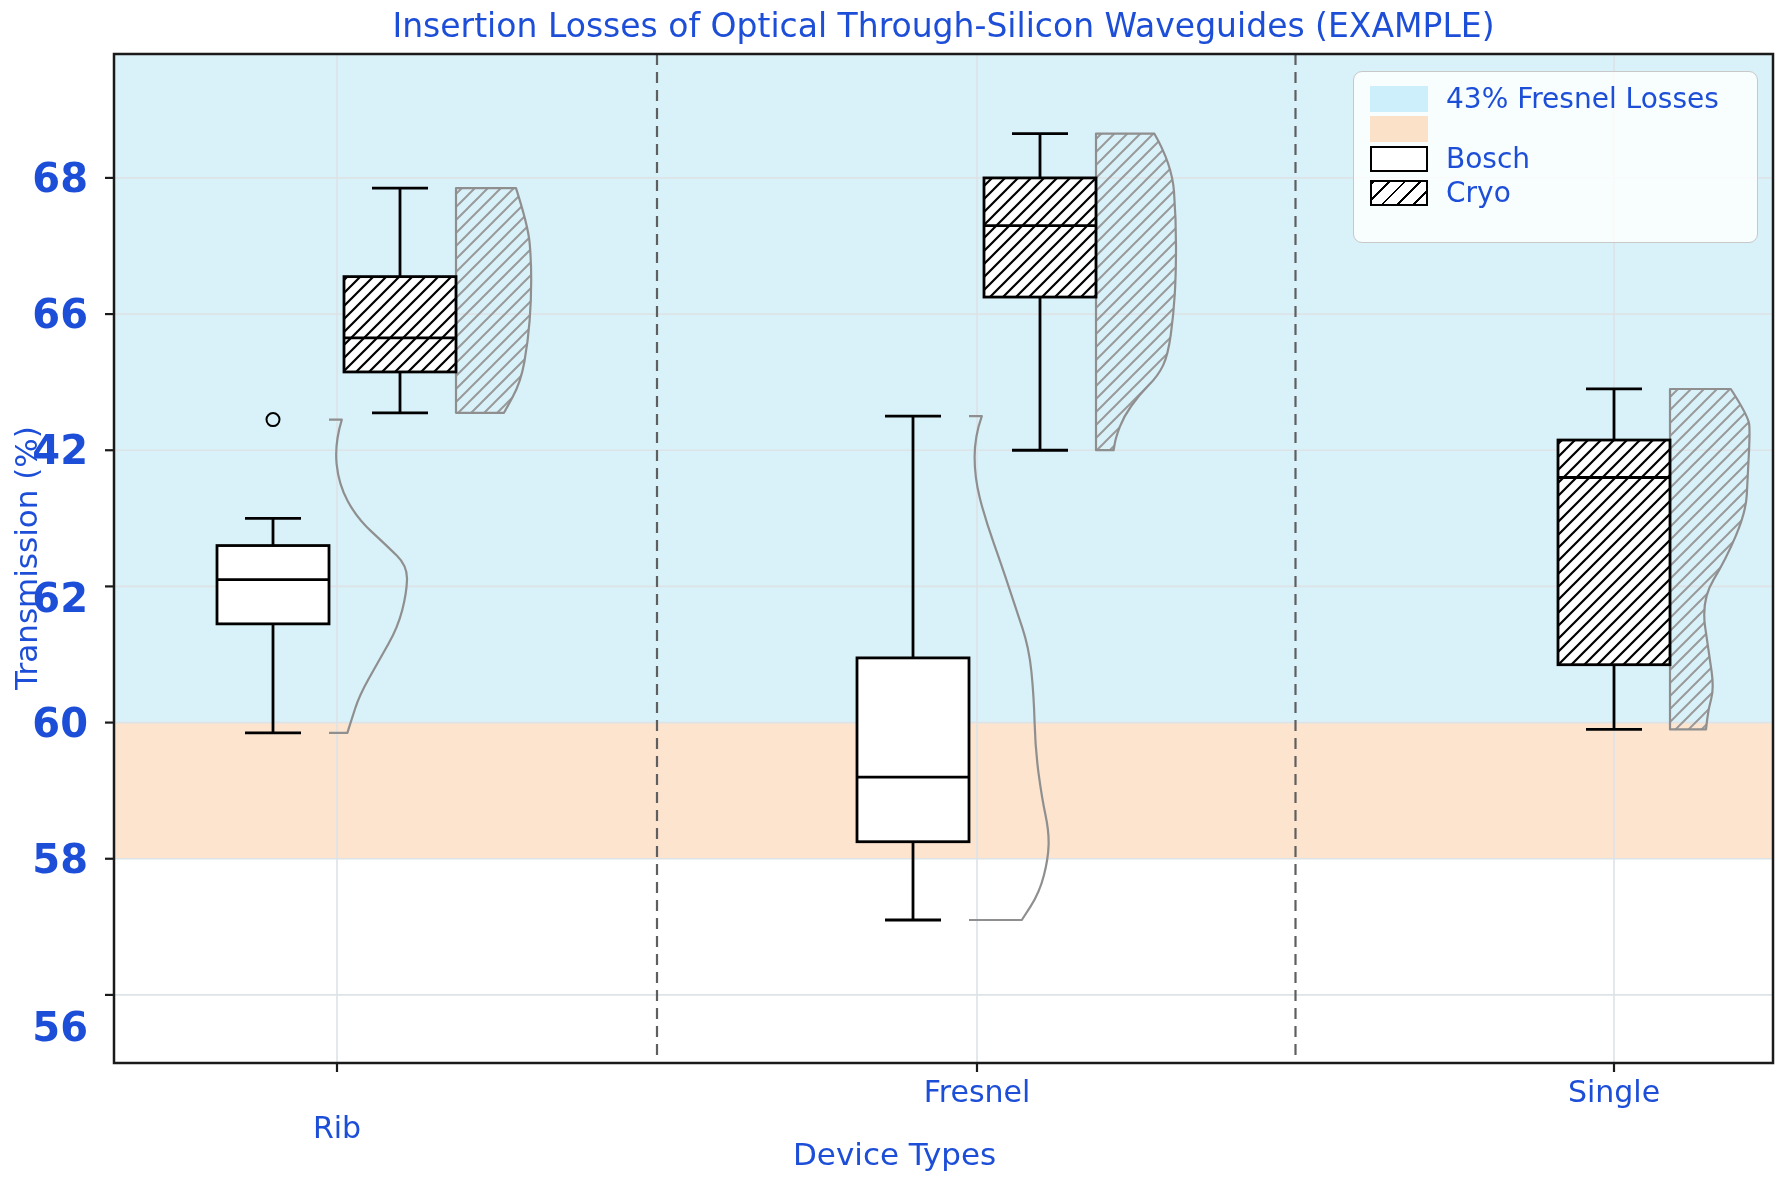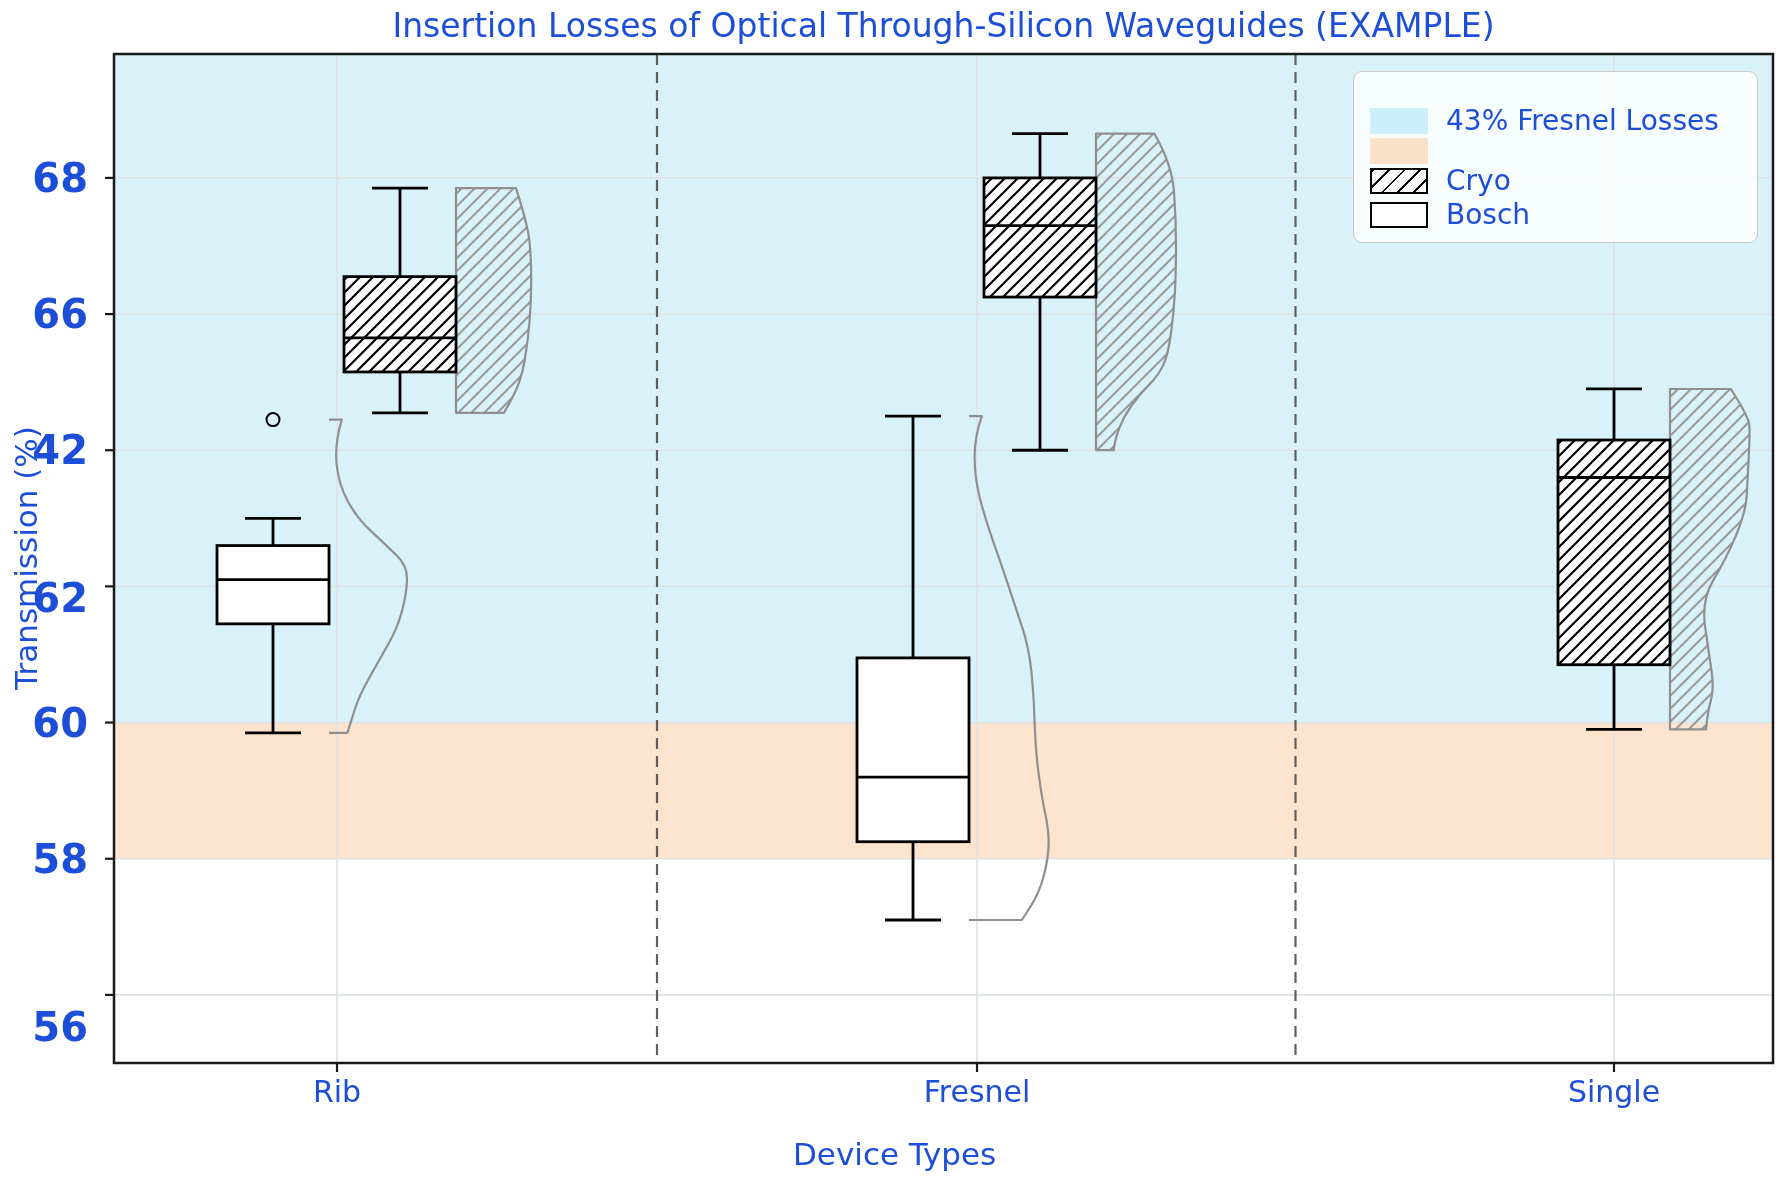--- a/index.html
+++ b/index.html
@@ -24,21 +24,21 @@
   .ytick {
     position:absolute; left:8px; width:80px; text-align:right;
     font-size:40px; line-height:38px;font-weight:bold;
   }
   .xtick {
     position:absolute; top:1074px; width:200px; text-align:center;
     font-size:30px; line-height:36px;
   }
   #legend {
     position:absolute; display:flex; flex-direction:column;
-    justify-content:flex-end; padding:10px 16px;
+    justify-content:flex-start; padding:10px 16px;
     background:rgba(255,255,255,0.82);
     border:1.5px solid #c8c8c8; border-radius:9px; z-index:3;
   }
   .legend-row { display:flex; align-items:center; gap:18px; font-size:28px; line-height:34px; }
   .swatch { width:58px; height:26px; flex:0 0 auto; }
   .swatch-fresnel   { background:#cdeffb; }
   .swatch-radiation { background:#fae1c8; }
   .swatch-bosch     { background:#ffffff; border:2.5px solid #000; }
   .swatch-cryo      {
     border:2.5px solid #000;
@@ -144,35 +144,35 @@
   <div id="yticks">
       <div class="ytick" style="top: 975.916px; margin-top: 32px;">56</div>
       <div class="ytick" style="top: 839.749px;">58</div>
       <div class="ytick" style="top: 703.582px;">60</div>
       <div class="ytick" style="top: 567.414px; margin-top: 12px;">62</div>
       <div class="ytick" style="top: 431.247px;">42</div>
       <div class="ytick" style="top: 295.08px;">66</div>
       <div class="ytick" style="top: 158.912px;">68</div>
     </div>
   <div id="xticks">
-      <div class="xtick" style="left: 237px;">Rib</div>
+      <div class="xtick" style="left: 237px; margin-top: 36px;">Rib</div>
       <div class="xtick" style="left: 877px;">Fresnel</div>
       <div class="xtick" style="left: 1514px;">Single</div>
     </div>
 
   <div id="legend" style="left: 1353px; top: 71px; width: 405px; height: 172px;">
       <div class="legend-row">
         <span class="swatch swatch-fresnel"></span>
         <span>43% Fresnel Losses</span>
       </div>
       <div class="legend-row">
         <span class="swatch swatch-radiation"></span>
       </div>
       <div class="legend-row">
+        <span class="swatch swatch-bosch"></span>
+        <span>Bosch</span>
+      </div>
+      <div class="legend-row">
         <span class="swatch swatch-cryo"></span>
         <span>Cryo</span>
-      </div>
-      <div class="legend-row">
-        <span class="swatch swatch-bosch"></span>
-        <span>Bosch</span>
       </div>
     </div>
 </div>
 
 </body></html>

